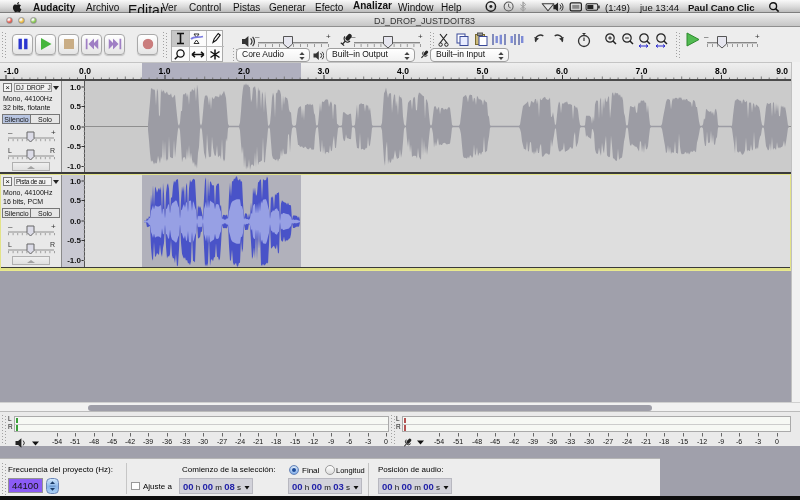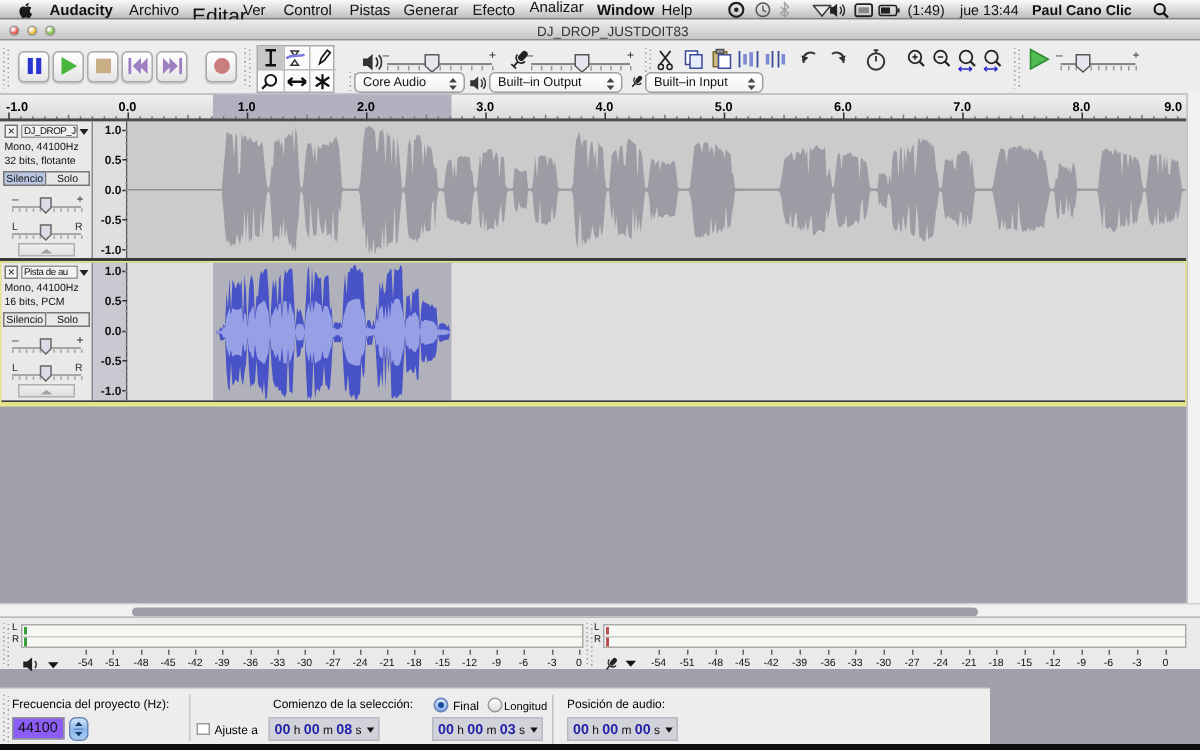--- a/index.html
+++ b/index.html
@@ -19,22 +19,22 @@
         <path fill="#1a1a1a" d="M9.3 6.9c0-1.5 1.2-2.2 1.3-2.3-.7-1-1.8-1.2-2.2-1.2-.9-.1-1.8.5-2.3.5-.5 0-1.2-.5-2-.5-1 0-2 .6-2.5 1.5-1.1 1.9-.3 4.6.8 6.1.5.8 1.1 1.6 1.9 1.6.8 0 1.1-.5 2-.5s1.2.5 2 .5 1.4-.7 1.9-1.5c.6-.9.8-1.7.9-1.8-.1-.1-1.8-.8-1.8-2.4zM7.8 2.4c.4-.5.7-1.2.6-1.9-.6 0-1.4.4-1.8.9-.4.4-.7 1.2-.6 1.8.7.1 1.4-.3 1.8-.8z"></path>
       </svg>
 <span class="ab" style="left:33px;top:1.5px;font-size:10px;font-weight:700;color:#111">Audacity</span>
 <span class="ab" style="left:86px;top:1.5px;font-size:10px;font-weight:400;color:#111">Archivo</span>
 <span class="ab" style="left:128px;top:1.5px;font-size:14px;font-weight:400;color:#111">Editar</span>
 <span class="ab" style="left:162px;top:1.5px;font-size:10px;font-weight:400;color:#111">Ver</span>
 <span class="ab" style="left:189px;top:1.5px;font-size:10px;font-weight:400;color:#111">Control</span>
 <span class="ab" style="left:233px;top:1.5px;font-size:10px;font-weight:400;color:#111">Pistas</span>
 <span class="ab" style="left:269px;top:1.5px;font-size:10px;font-weight:400;color:#111">Generar</span>
 <span class="ab" style="left:315px;top:1.5px;font-size:10px;font-weight:400;color:#111">Efecto</span>
-<span class="ab" style="left:353px;top:0;font-size:10px;font-weight:400;color:#111">Analizar</span>
-<span class="ab" style="left:398px;top:1.5px;font-size:10px;font-weight:700;color:#111">Window</span>
+<span class="ab" style="left:353px;top:0;font-size:10px;font-weight:700;color:#111">Analizar</span>
+<span class="ab" style="left:398px;top:1.5px;font-size:10px;font-weight:400;color:#111">Window</span>
 <span class="ab" style="left:441px;top:1.5px;font-size:10px;font-weight:400;color:#111">Help</span>
 <svg class="ab" style="left:480px;top:0px" width="130" height="14" viewBox="0 0 130 15">
 <g stroke="#222" fill="none">
 <circle cx="7" cy="7" r="5" stroke-width="1.6"></circle>
           <circle cx="7" cy="7" r="1.6" fill="#222" stroke="none"></circle>
 <circle cx="26" cy="7" r="4.8" stroke-width="1.1" stroke="#555"></circle>
           <path d="M26 4v3.2l2.2 1.3" stroke="#555" stroke-width="1"></path>
 <path d="M41.5 2v10l2.8-2.6-5.6-4.4m5.6 0l-5.6 4.4 2.8 2.6V2z" stroke="#a0a0a0" stroke-width="1"></path>
 <path d="M62 4h12.5L68.2 11.5z" stroke="#3a3a3a" stroke-width="1.1" fill="#e8e8e8" stroke-linejoin="round"></path>
 <path d="M74 5h2.2l2.8-2.4v9.6L76.2 9.8H74z" fill="#222" stroke="none"></path>
@@ -51,21 +51,21 @@
 <span class="ab" style="left:688px;top:1.5px;font-size:9.5px;font-weight:700;letter-spacing:0;color:#111">Paul Cano Clic</span>
 <svg class="ab" style="left:768px;top:1px" width="12" height="12" viewBox="0 0 14 14">
         <circle cx="6" cy="6" r="4" fill="none" stroke="#111" stroke-width="1.6"></circle>
         <path d="M9 9l3.4 3.4" stroke="#111" stroke-width="1.8"></path>
       </svg>
 </div>
 <div class="ab" style="left:0;top:13px;width:800px;height:14px;background:linear-gradient(#ededed,#c6c6c6);border-bottom:1px solid #8f8f8f">
 <div class="ab" style="left:5.5px;top:3.5px;width:7px;height:7px;border-radius:50%;background:radial-gradient(circle at 35% 30%,#ffffffcc 0 15%,#f06a5d 50%,#b03a30);border:.5px solid #999"></div>
 <div class="ab" style="left:17.5px;top:3.5px;width:7px;height:7px;border-radius:50%;background:radial-gradient(circle at 35% 30%,#ffffffcc 0 15%,#f6c84f 50%,#b8872e);border:.5px solid #999"></div>
 <div class="ab" style="left:30px;top:3.5px;width:7px;height:7px;border-radius:50%;background:radial-gradient(circle at 35% 30%,#ffffffcc 0 15%,#95d15e 50%,#559a33);border:.5px solid #999"></div>
-<div class="ab" style="left:358px;top:2.5px;width:100px;text-align:right;font-size:9px;color:#333;letter-spacing:0">DJ_DROP_JUSTDOIT83</div>
+<div class="ab" style="left:374px;top:2.5px;width:100px;text-align:right;font-size:9px;color:#333;letter-spacing:0">DJ_DROP_JUSTDOIT83</div>
 </div>
 <div class="ab" style="left:0;top:27px;width:800px;height:35px;background:#ededed">
 <div class="grip" style="left:2px;top:5px;height:27px"></div>
 <div class="tbtn" style="left:12px;top:6.5px">
         <svg width="11" height="11" viewBox="0 0 11 11" style="position:absolute;left:50%;top:50%;transform:translate(-50%,-50%)">
           <rect x="1" y="0" width="3.4" height="11" fill="#2a35cf"></rect>
           <rect x="6.6" y="0" width="3.4" height="11" fill="#2a35cf"></rect>
         </svg>
       </div>
 <div class="tbtn" style="left:35px;top:6.5px">

